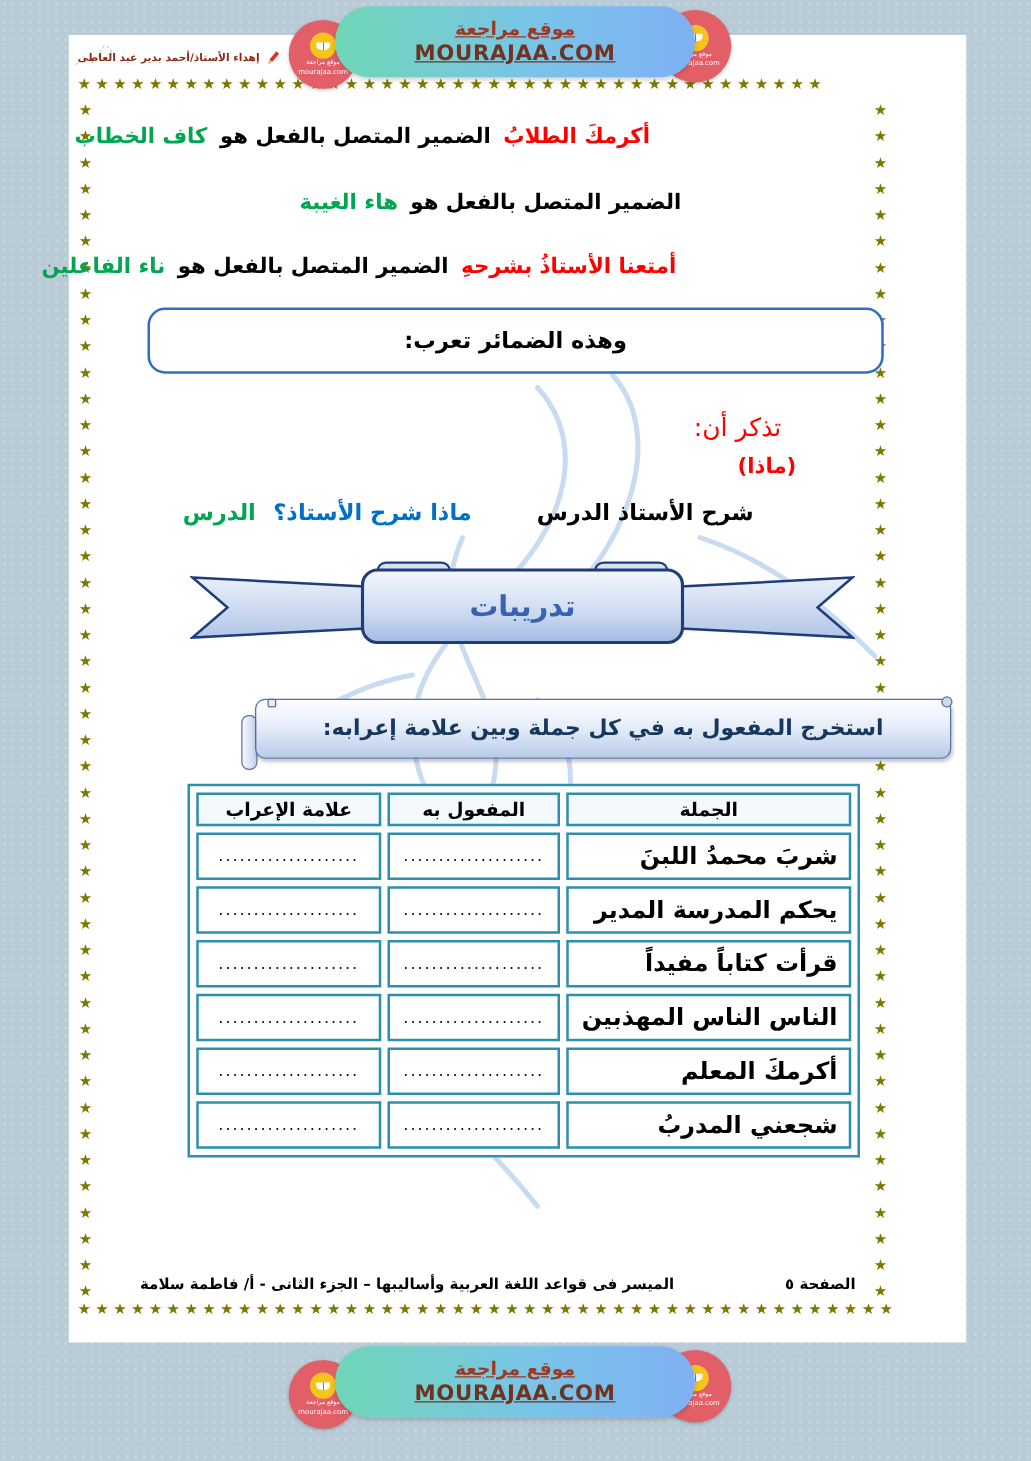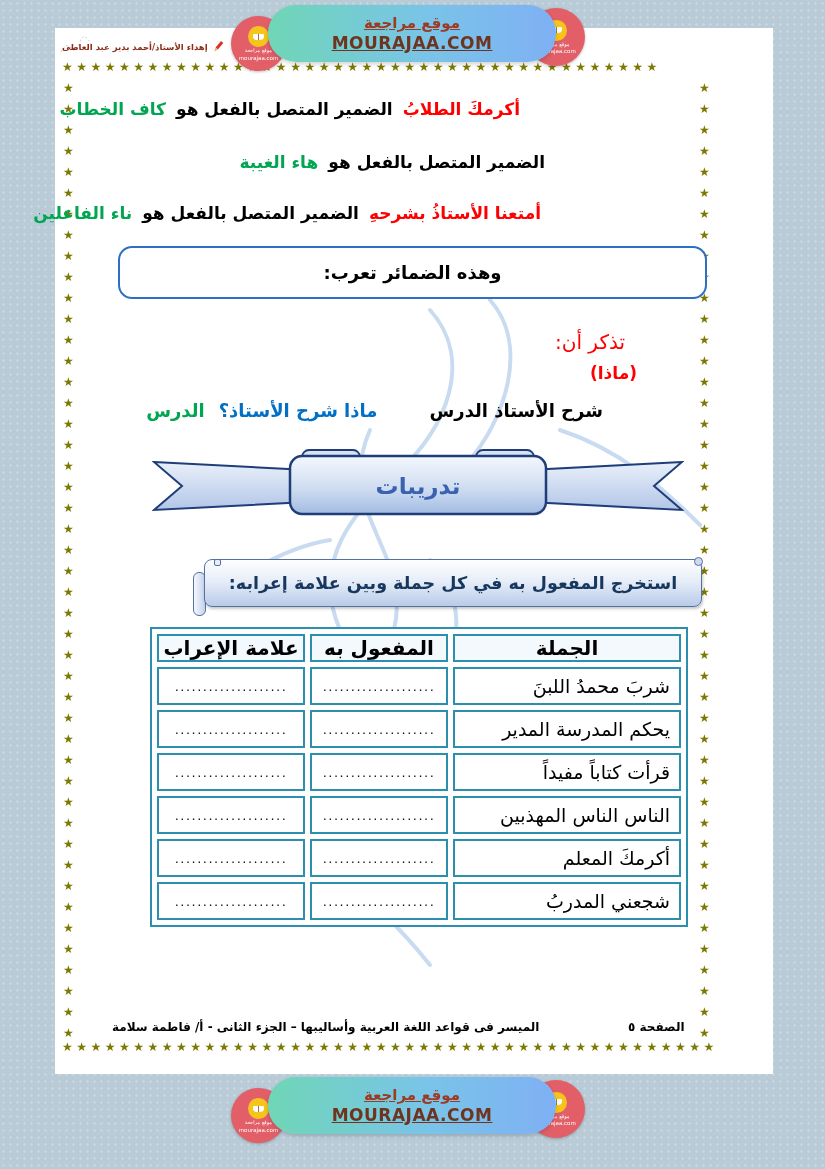--- a/index.html
+++ b/index.html
@@ -91,21 +91,21 @@
   .rem-ex .q { margin-inline-start:38px; }
 
   
   .banner { position:absolute; left:152px; top:446px; width:532px; height:76px; z-index:4; }
   .banner-label {
     position:absolute; inset:0; display:flex; align-items:center; justify-content:center;
     font-size:23px; font-weight:bold; color:#3a62b0; z-index:5; padding-top:4px;
   }
 
   
-  .scrollbar { position:absolute; left:193px; top:557px; width:509px; height:56px; z-index:4; }
+  .scrollbar { position:absolute; left:193px; top:557px; width:568px; height:56px; z-index:4; }
   .sb-roll {
     position:absolute; left:0; top:15px; width:13px; height:44px;
     background:linear-gradient(90deg,#f5f8fd,#c3d2ec); border:1.5px solid #55729f; border-radius:6px;
   }
   .sb-main {
     position:absolute; left:11px; top:2px; right:0; height:48px;
     background:linear-gradient(180deg,#fdfeff,#e7eef9 45%,#b9cbe9);
     border:1.8px solid #55729f; border-radius:8px;
     box-shadow:1px 2px 3px rgba(0,0,0,.22);
     display:flex; align-items:center; justify-content:center; direction:rtl;
@@ -120,23 +120,23 @@
     background:#e6edf8; border:1.5px solid #55729f;
   }
 
   
   .ex-table {
     position:absolute; left:150px; top:627px; width:538px; z-index:4;
     border-collapse:separate; border-spacing:5px;
     border:2.5px solid #2d8fae; background:#fff;
   }
   .ex-table th, .ex-table td { border:2px solid #2d8fae; background:transparent; }
-  .ex-table th { height:27px; font-size:20px; font-weight:bold; color:#000; text-align:center; background:#f3f9fc; }
+  .ex-table th { height:27px; font-size:15px; font-weight:bold; color:#000; text-align:center; background:#f3f9fc; }
   .ex-table td { height:38px; }
-  td.sentence { font-size:19px; font-weight:normal; text-align:right; padding-right:9px; white-space:nowrap;margin-top:28px; }
+  td.sentence { font-size:19px; font-weight:bold; text-align:right; padding-right:9px; white-space:nowrap;margin-top:28px; }
   td.dots { text-align:center; font-size:13px; letter-spacing:1.5px; color:#111; }
   .col-sentence { width:228px; } .col-object { width:138px; } .col-irab { width:148px; }
 
   
   .footer-book { position:absolute; left:112px; top:1020px; z-index:4; font-size:12px; font-weight:bold; direction:rtl; white-space:nowrap; }
   .footer-page { position:absolute; left:628px; top:1020px; z-index:4; font-size:12px; font-weight:bold; direction:rtl; }
 </style>
 </head>
 <body>
 

